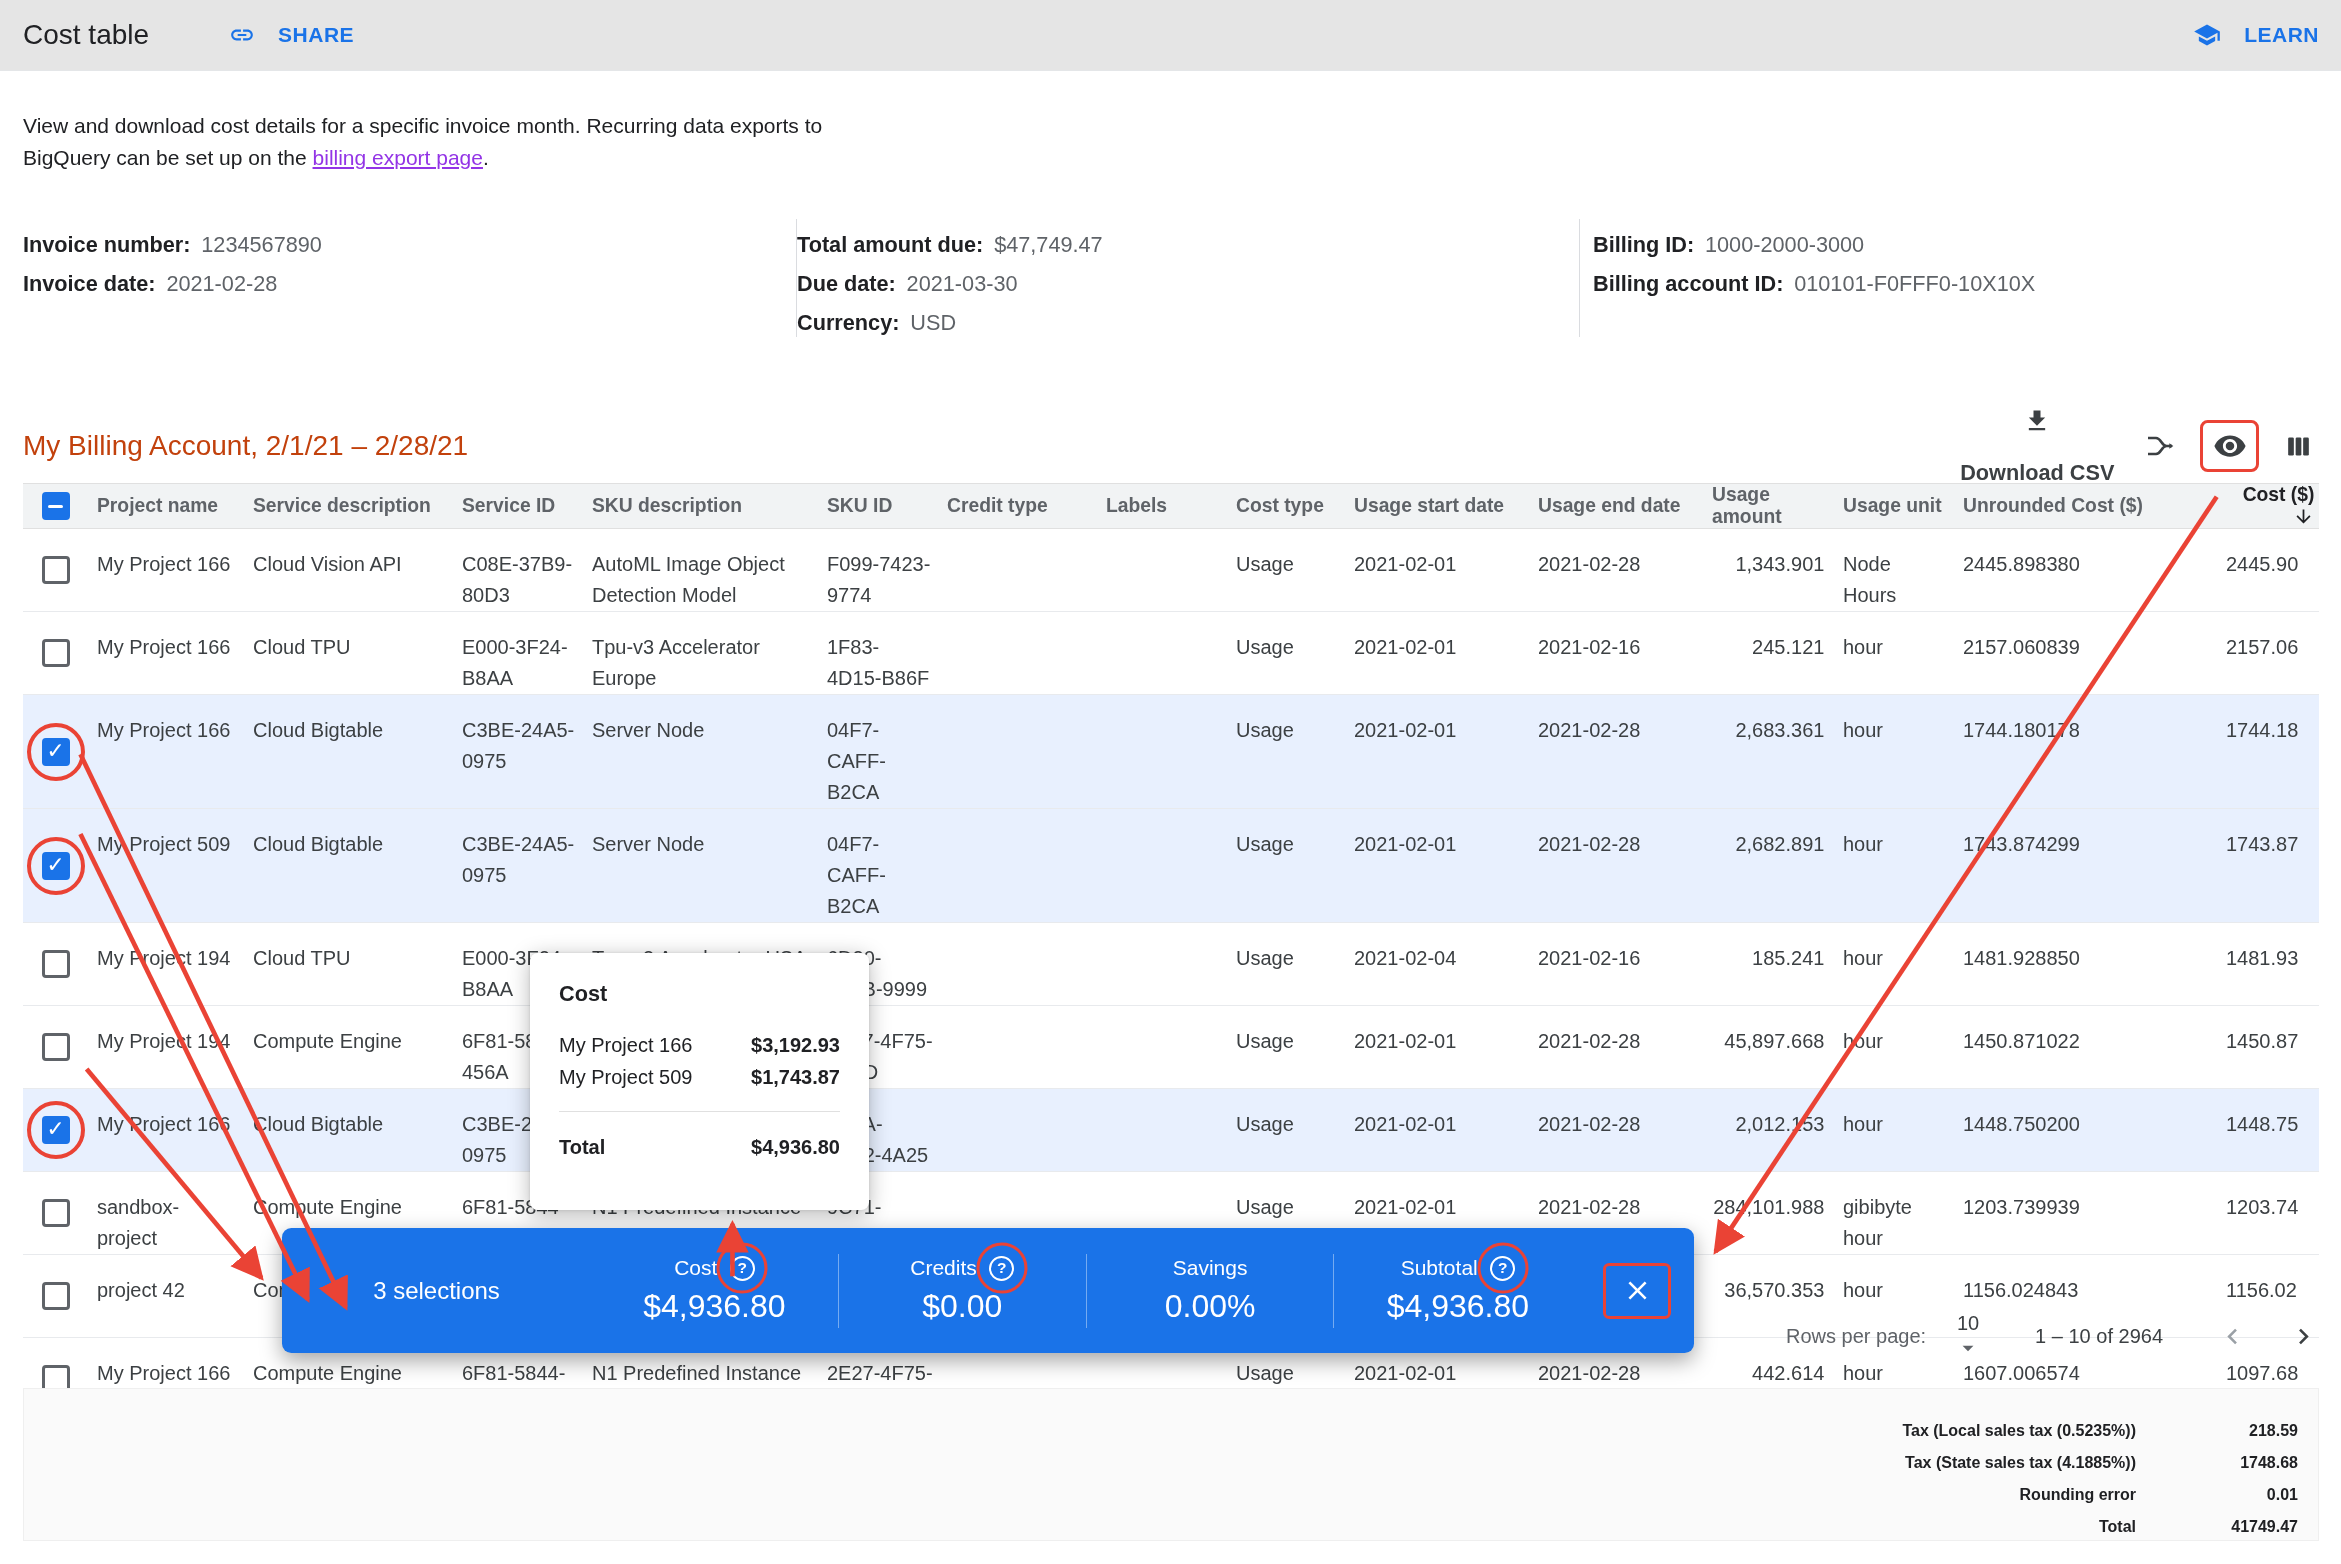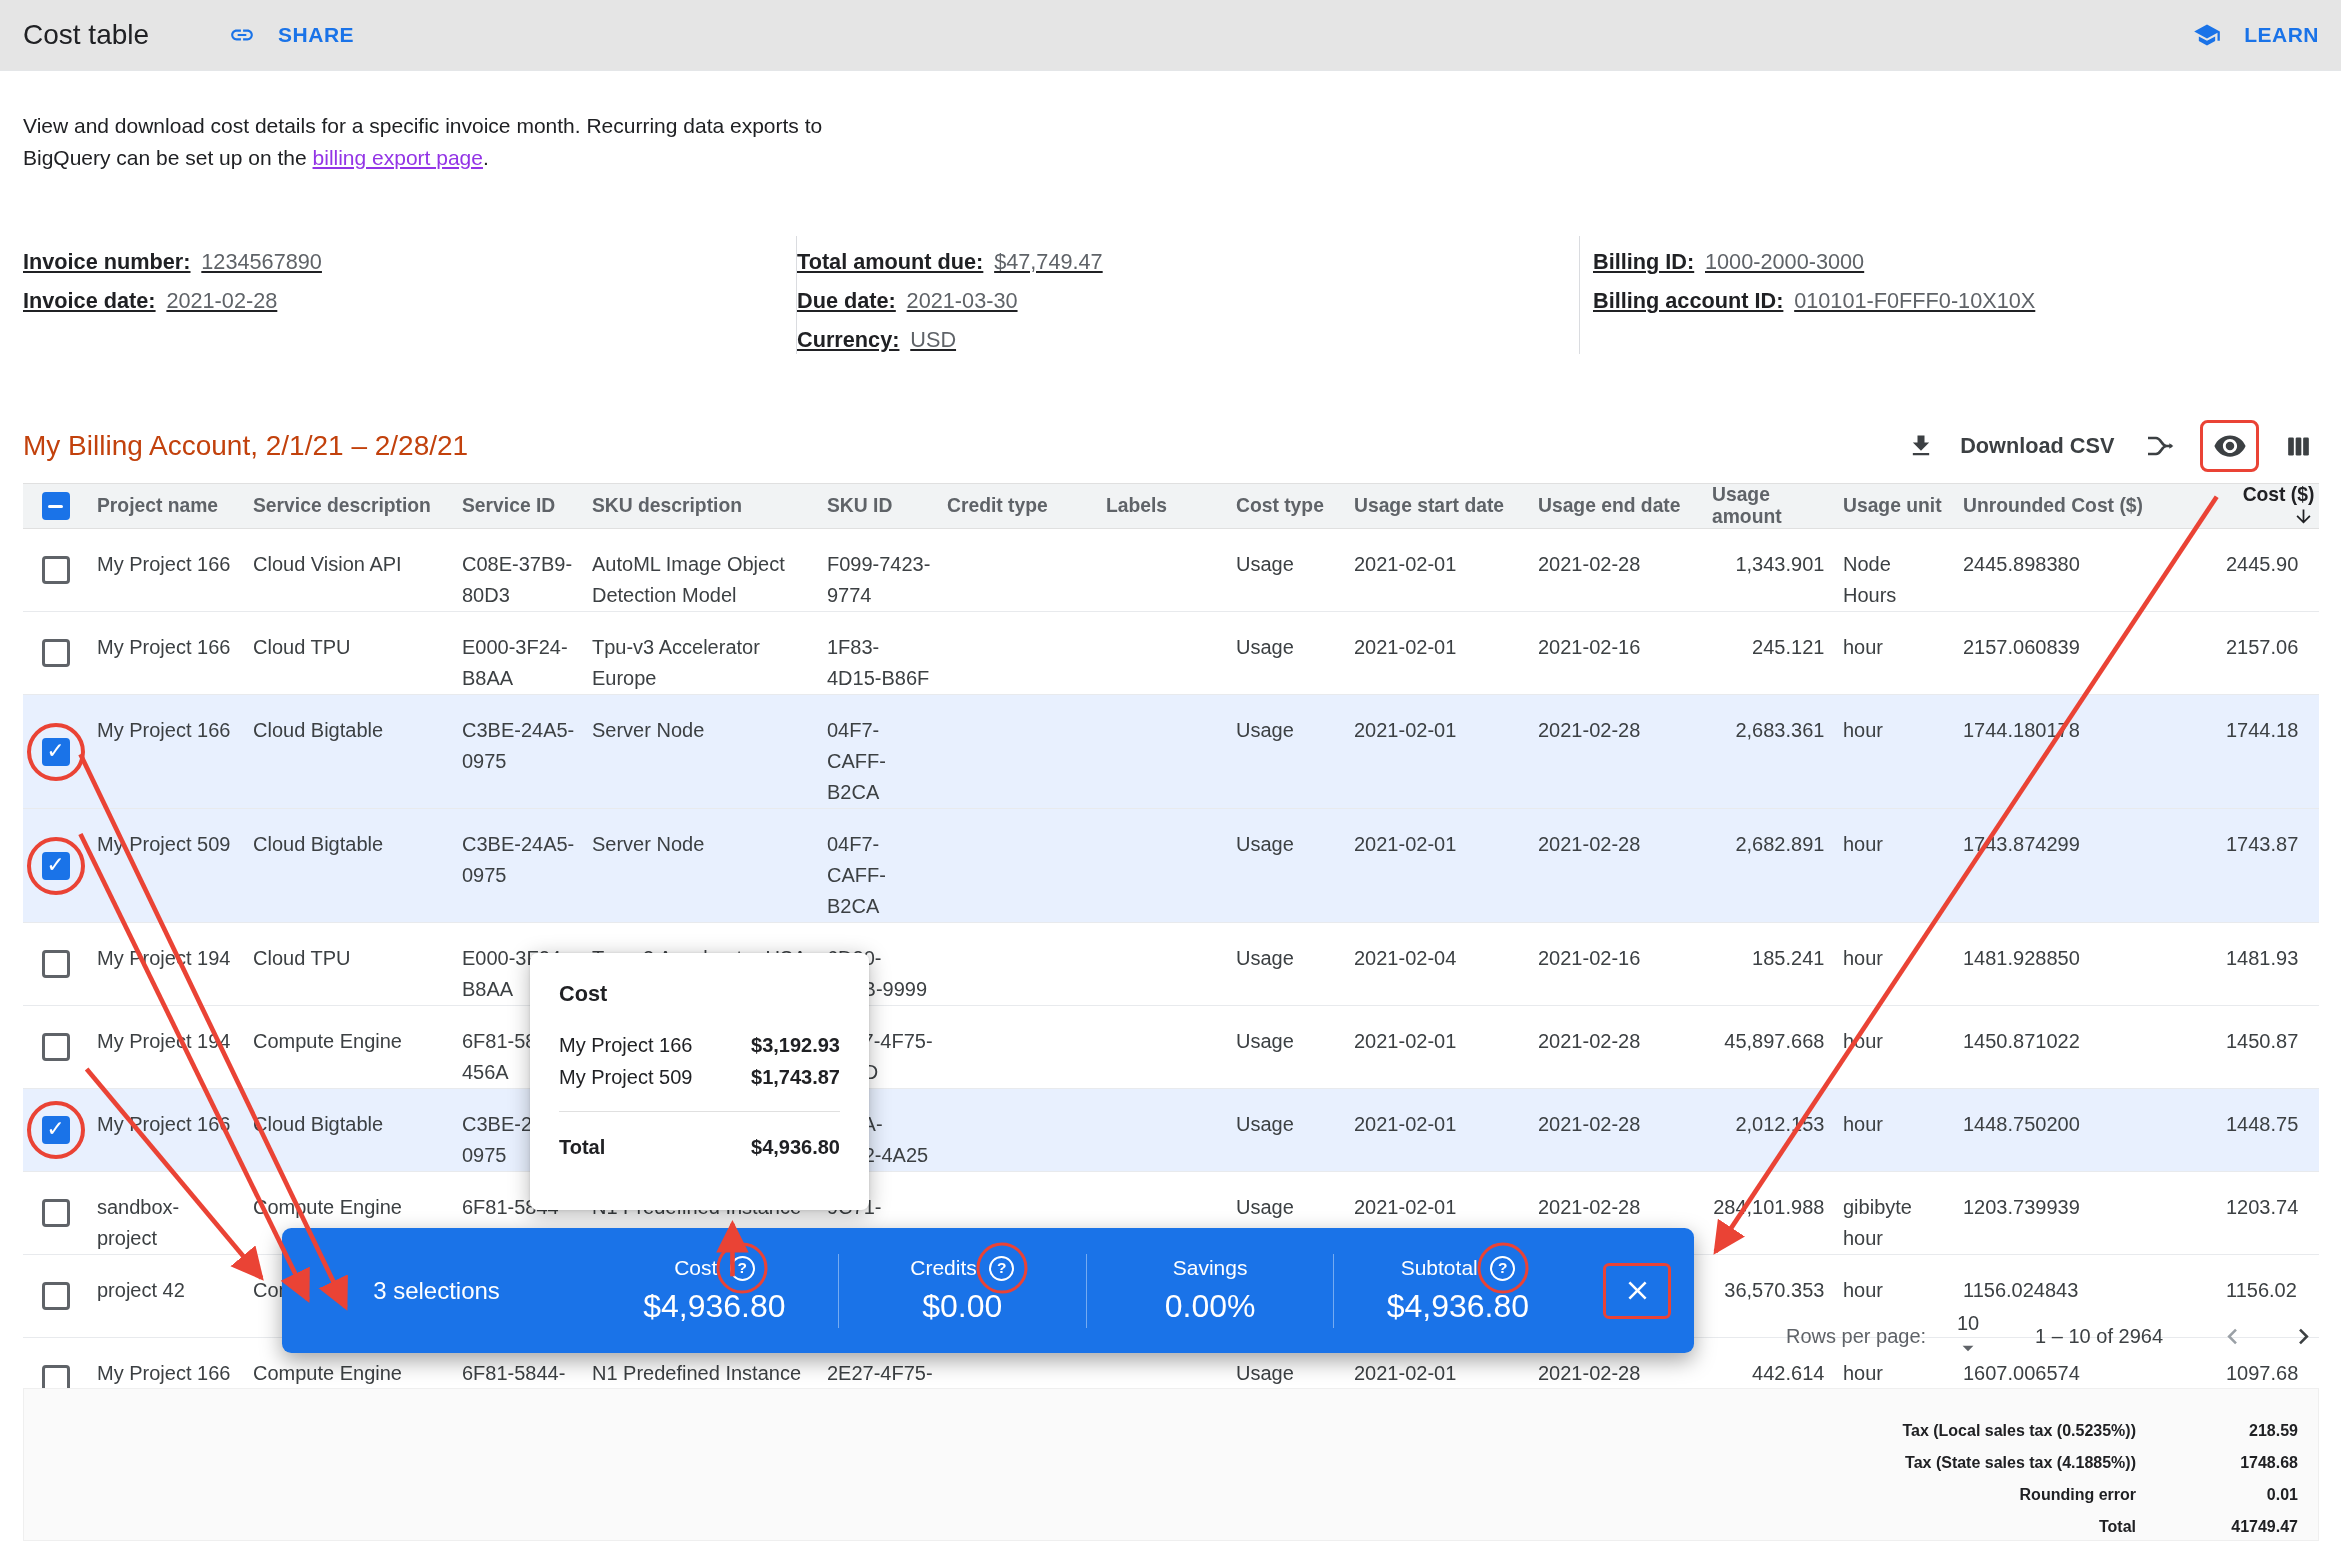--- a/index.html
+++ b/index.html
@@ -12,34 +12,34 @@
   .topbar h1 { font-size:28px; font-weight:400; color:#202124; }
   .txtbtn { display:flex; align-items:center; gap:23px; background:none; border:none; cursor:pointer; color:#1a73e8; font-family:inherit; font-size:21px; font-weight:700; letter-spacing:0.5px; }
   .share-btn { margin-left:80px; }
   .learn-btn { margin-left:auto; }
 
   
   .intro { position:absolute; top:110px; left:23px; font-size:21px; line-height:32px; color:#202124; }
   .intro a { color:#9334e6; text-decoration:underline; cursor:pointer; }
 
   
-  .invoice { position:absolute; top:236px; left:23px; right:23px; height:118px; display:flex;text-decoration:underline; }
+  .invoice { position:absolute; top:219px; left:23px; right:23px; height:118px; display:flex; }
   .inv-col { padding-top:6.2px; }
   .inv-col1 { flex:0 0 773px; }
   .inv-col2 { flex:0 0 783px; border-left:1.5px solid #dadce0; }
   .inv-col3 { flex:1; border-left:1.5px solid #dadce0; padding-left:13px; }
   .kv { font-size:21.7px; line-height:39px; white-space:nowrap; }
   .kv .k { font-weight:700; color:#202124; }
   .kv .v { color:#5f6368; margin-left:10.8px; }
 
   
   .section-head { position:absolute; top:418px; left:23px; right:23px; height:56px; display:flex; align-items:center; }
   .section-head h2 { font-size:28px; font-weight:400; color:#c2410c; }
   .tools { margin-left:auto; display:flex; align-items:center; gap:20px; }
-  .iconbtn { background:none; border:none; cursor:pointer; display:flex; align-items:center; gap:25px; color:#3c4043; font-family:inherit; font-size:21.7px; font-weight:700; padding:4.6px; }
+  .iconbtn { background:none; border:none; cursor:pointer; display:flex; align-items:center; gap:25px; color:#3c4043; font-family:inherit; font-size:21.7px; font-weight:700; padding:4.6px;flex-direction:column; }
   .eye-annotated { border:3.9px solid #ea4335; border-radius:7.7px; padding:6.2px 9.3px; }
 
   
   .cost-table-wrap { position:absolute; top:483px; left:23px; width:2296px; }
   table { border-collapse:collapse; table-layout:fixed; width:2296px; font-size:20px; color:#3c4043; }
   thead th { height:39px; background:#f1f3f4; border-top:1.5px solid #e0e0e0; border-bottom:1.5px solid #e0e0e0; font-weight:700; color:#5f6368; text-align:left; font-size:19.3px; vertical-align:middle; padding:0; cursor:pointer; }
   th.th-cost { text-align:right; color:#202124; padding-right:4.6px; }
   tbody td { height:79px; border-bottom:1.5px solid #e8eaed; vertical-align:top; padding:20px 14px 0 0; line-height:31px; background:#fff; }
   tbody td.num { text-align:right; padding-right:18.6px; }
   tbody td.cost-col { padding-right:26px; }

